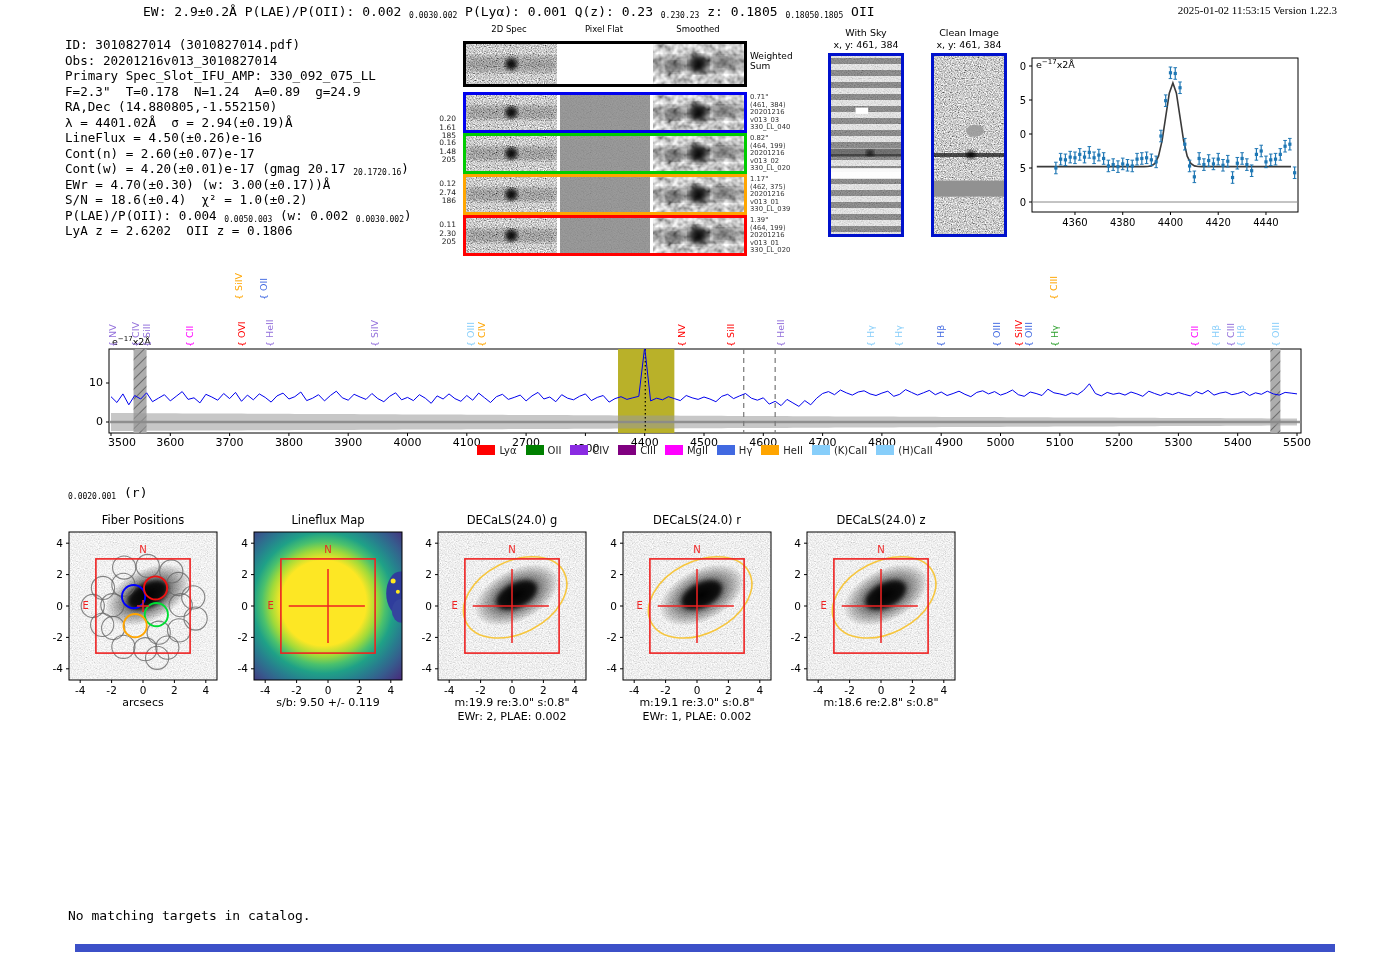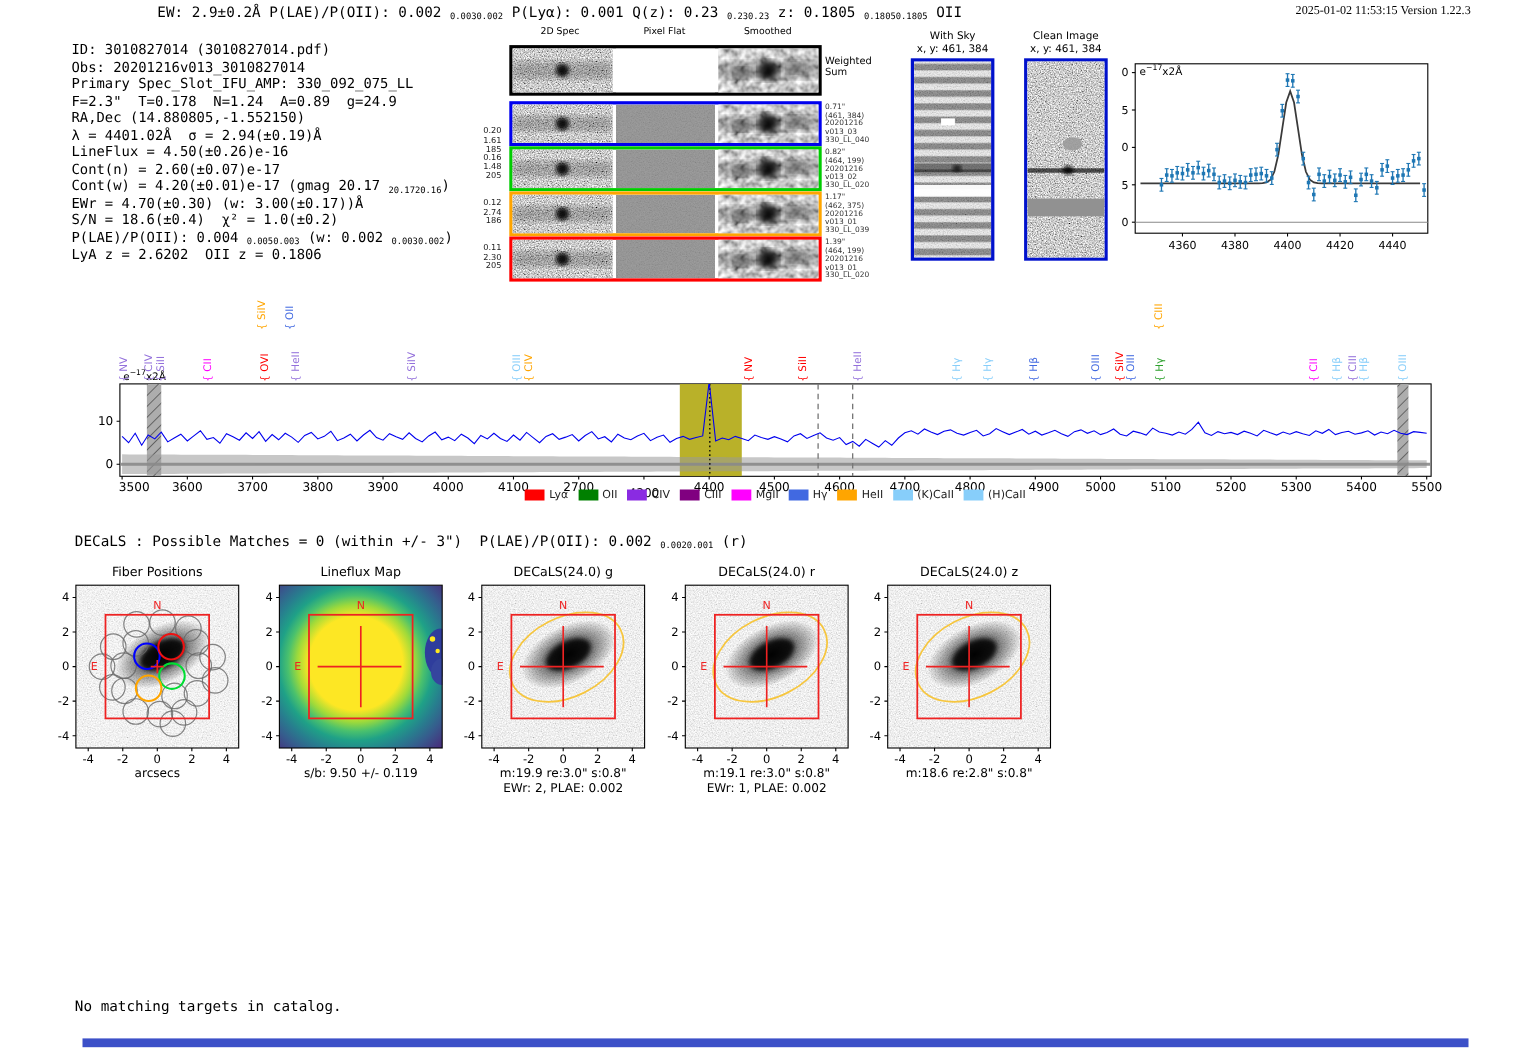--- a/index.html
+++ b/index.html
@@ -616,21 +616,21 @@
       <div class="legitem">
         <span class="legsw" style="background: rgb(135, 206, 250);"></span>
         <span>(K)CaII</span>
       </div>
       <div class="legitem">
         <span class="legsw" style="background: rgb(135, 206, 250);"></span>
         <span>(H)CaII</span>
       </div>
     </div>
 
-  <div class="abs mono" id="decalsline"><span>DECaLS : Possible Matches = 0 (within +/- 3")  P(LAE)/P(OII): 0.002 </span><span class="stack"><span>0.002</span><span>0.001</span></span><span> (r)</span></div>
+  <div class="abs mono" id="decalsline"><span class="stack"><span>0.002</span><span>0.001</span></span><span> (r)</span></div>
 
   <div id="panels">
       <svg width="190" height="212" style="position:absolute;left:31px;top:514px;">
         <text x="112" y="10" text-anchor="middle" font-size="11.5" fill="#000">Fiber Positions</text>
         <svg x="38" y="18" width="148" height="148">
           <rect width="148" height="148" filter="url(#nz)"></rect>
           <rect width="148" height="148" fill="#fff" opacity="0.72"></rect>
           <ellipse cx="78.71" cy="63.010000000000005" rx="46" ry="26" fill="url(#gblob)" transform="rotate(-27 78.71 63.010000000000005)"></ellipse>
           <ellipse cx="78.71" cy="63.010000000000005" rx="22" ry="12" fill="#000" opacity="0.85" filter="url(#b2)" transform="rotate(-27 78.71 63.010000000000005)"></ellipse>
           <circle cx="55.16" cy="35.535" r="11.6" fill="none" stroke="#666" stroke-width="1.1" opacity="0.8"></circle>

